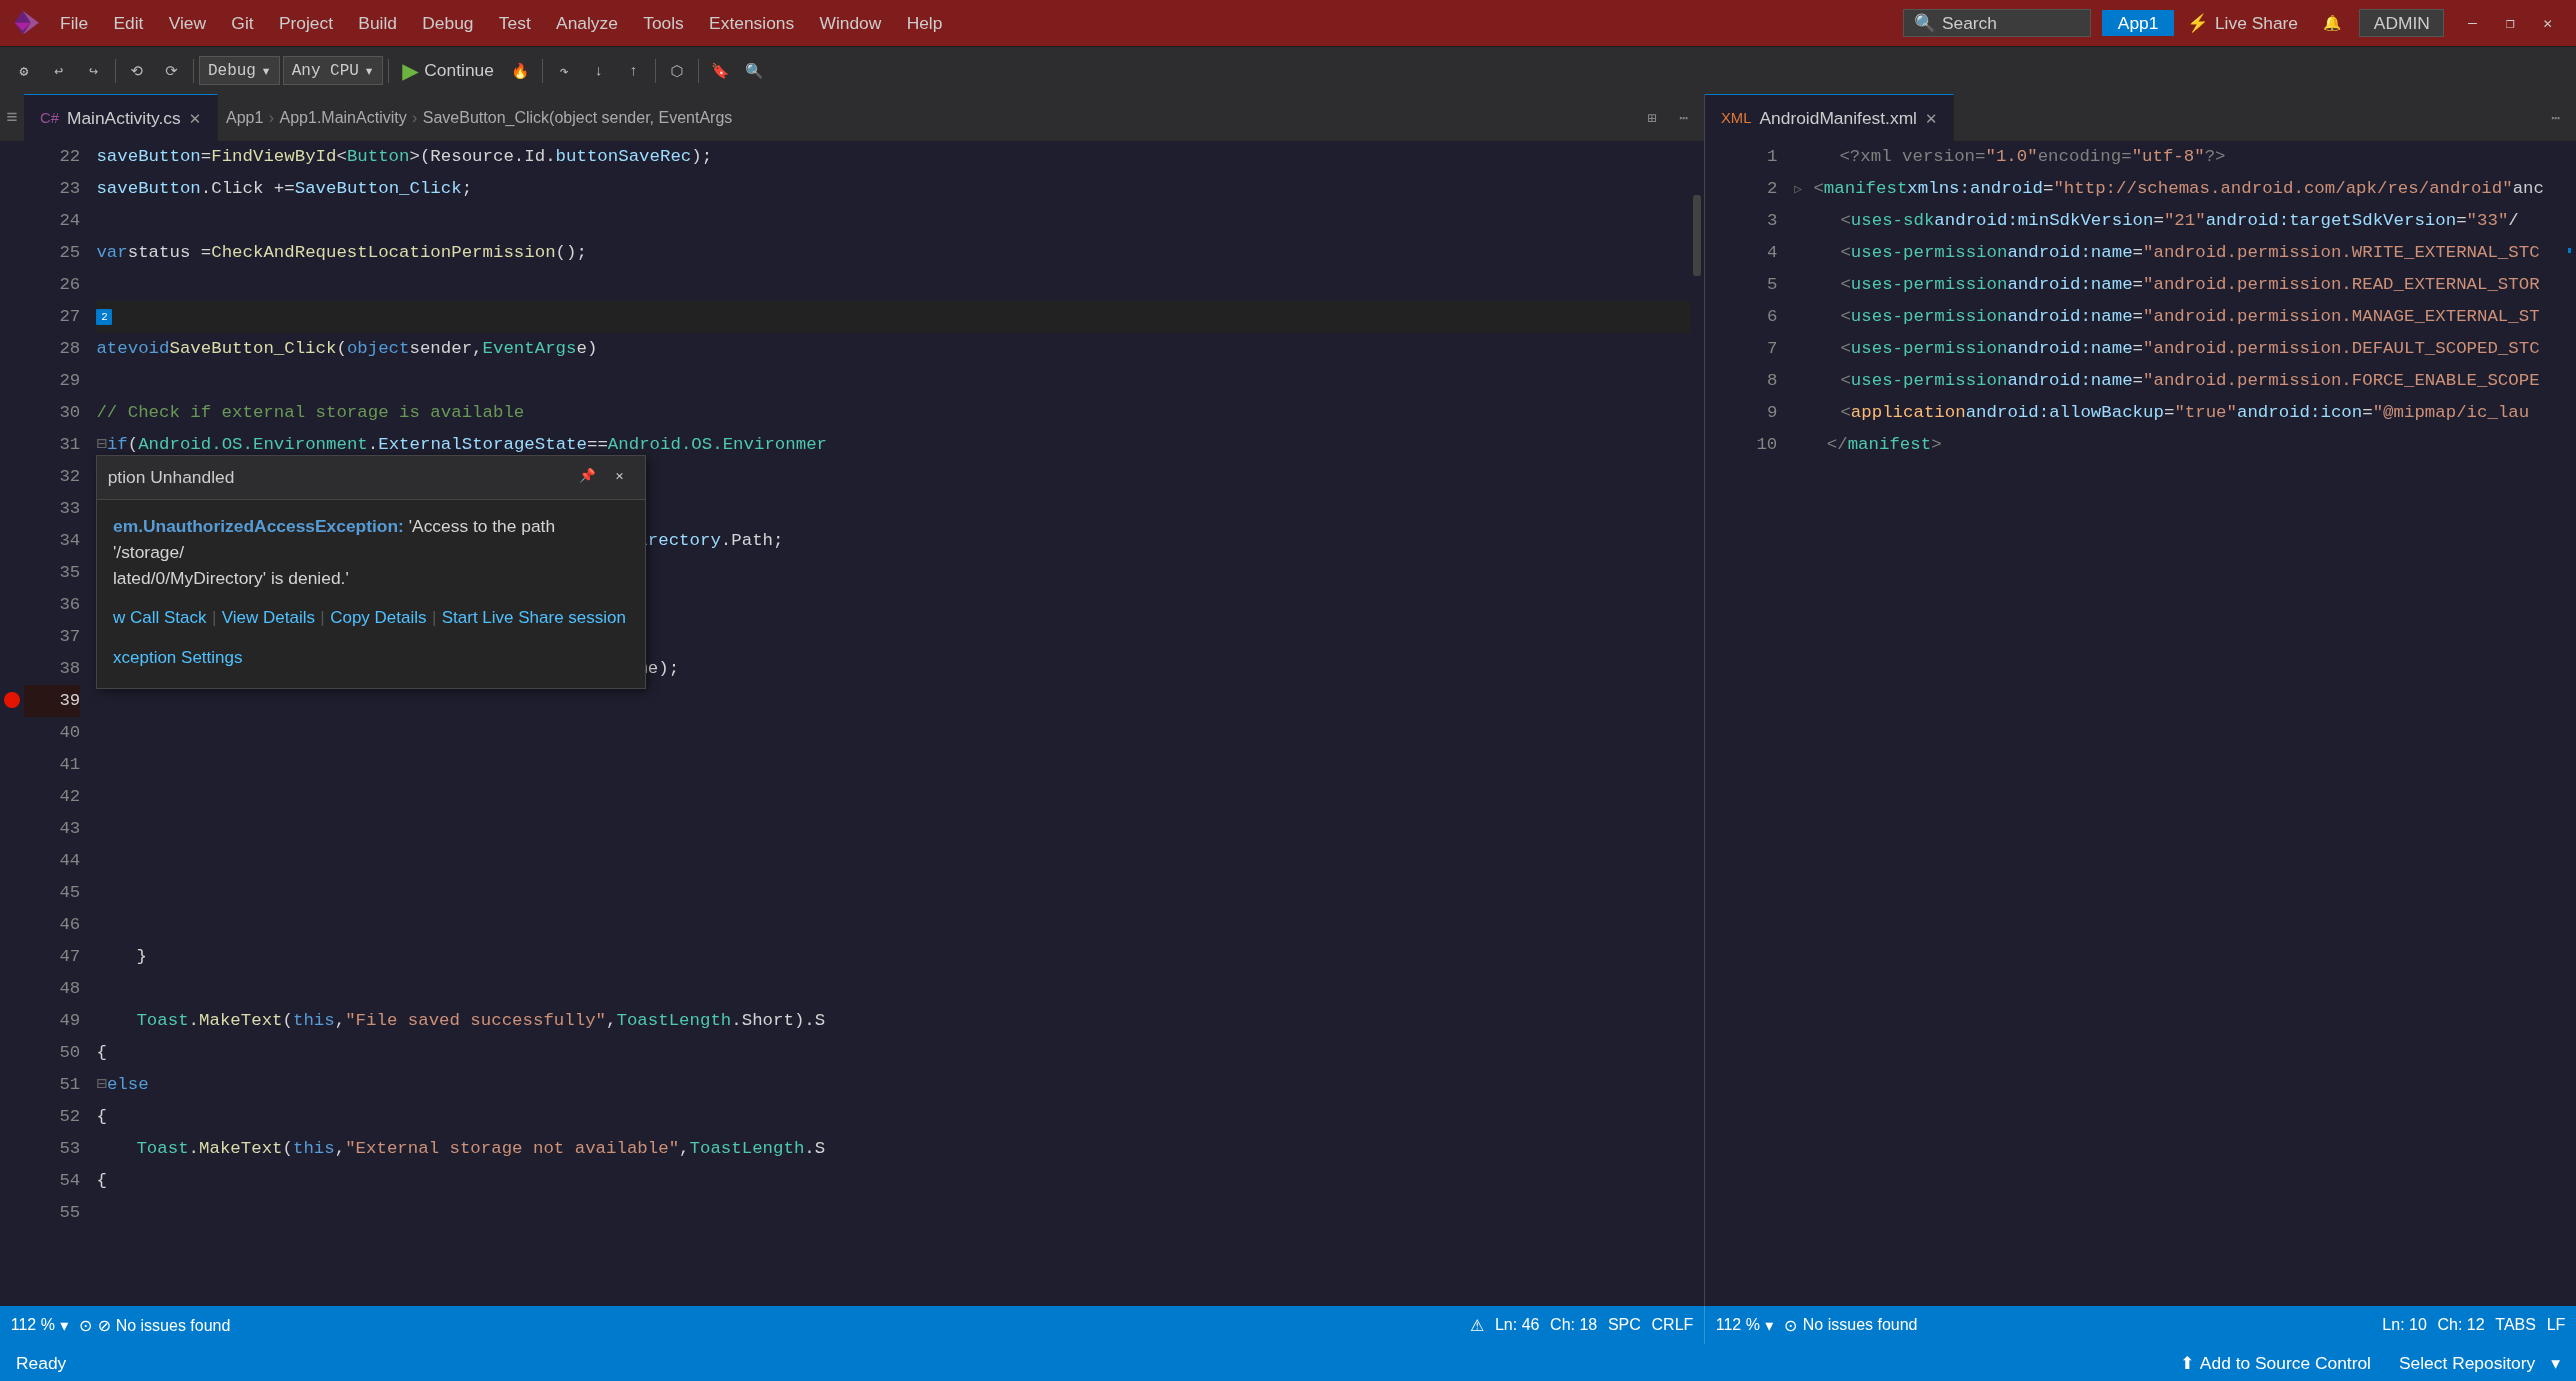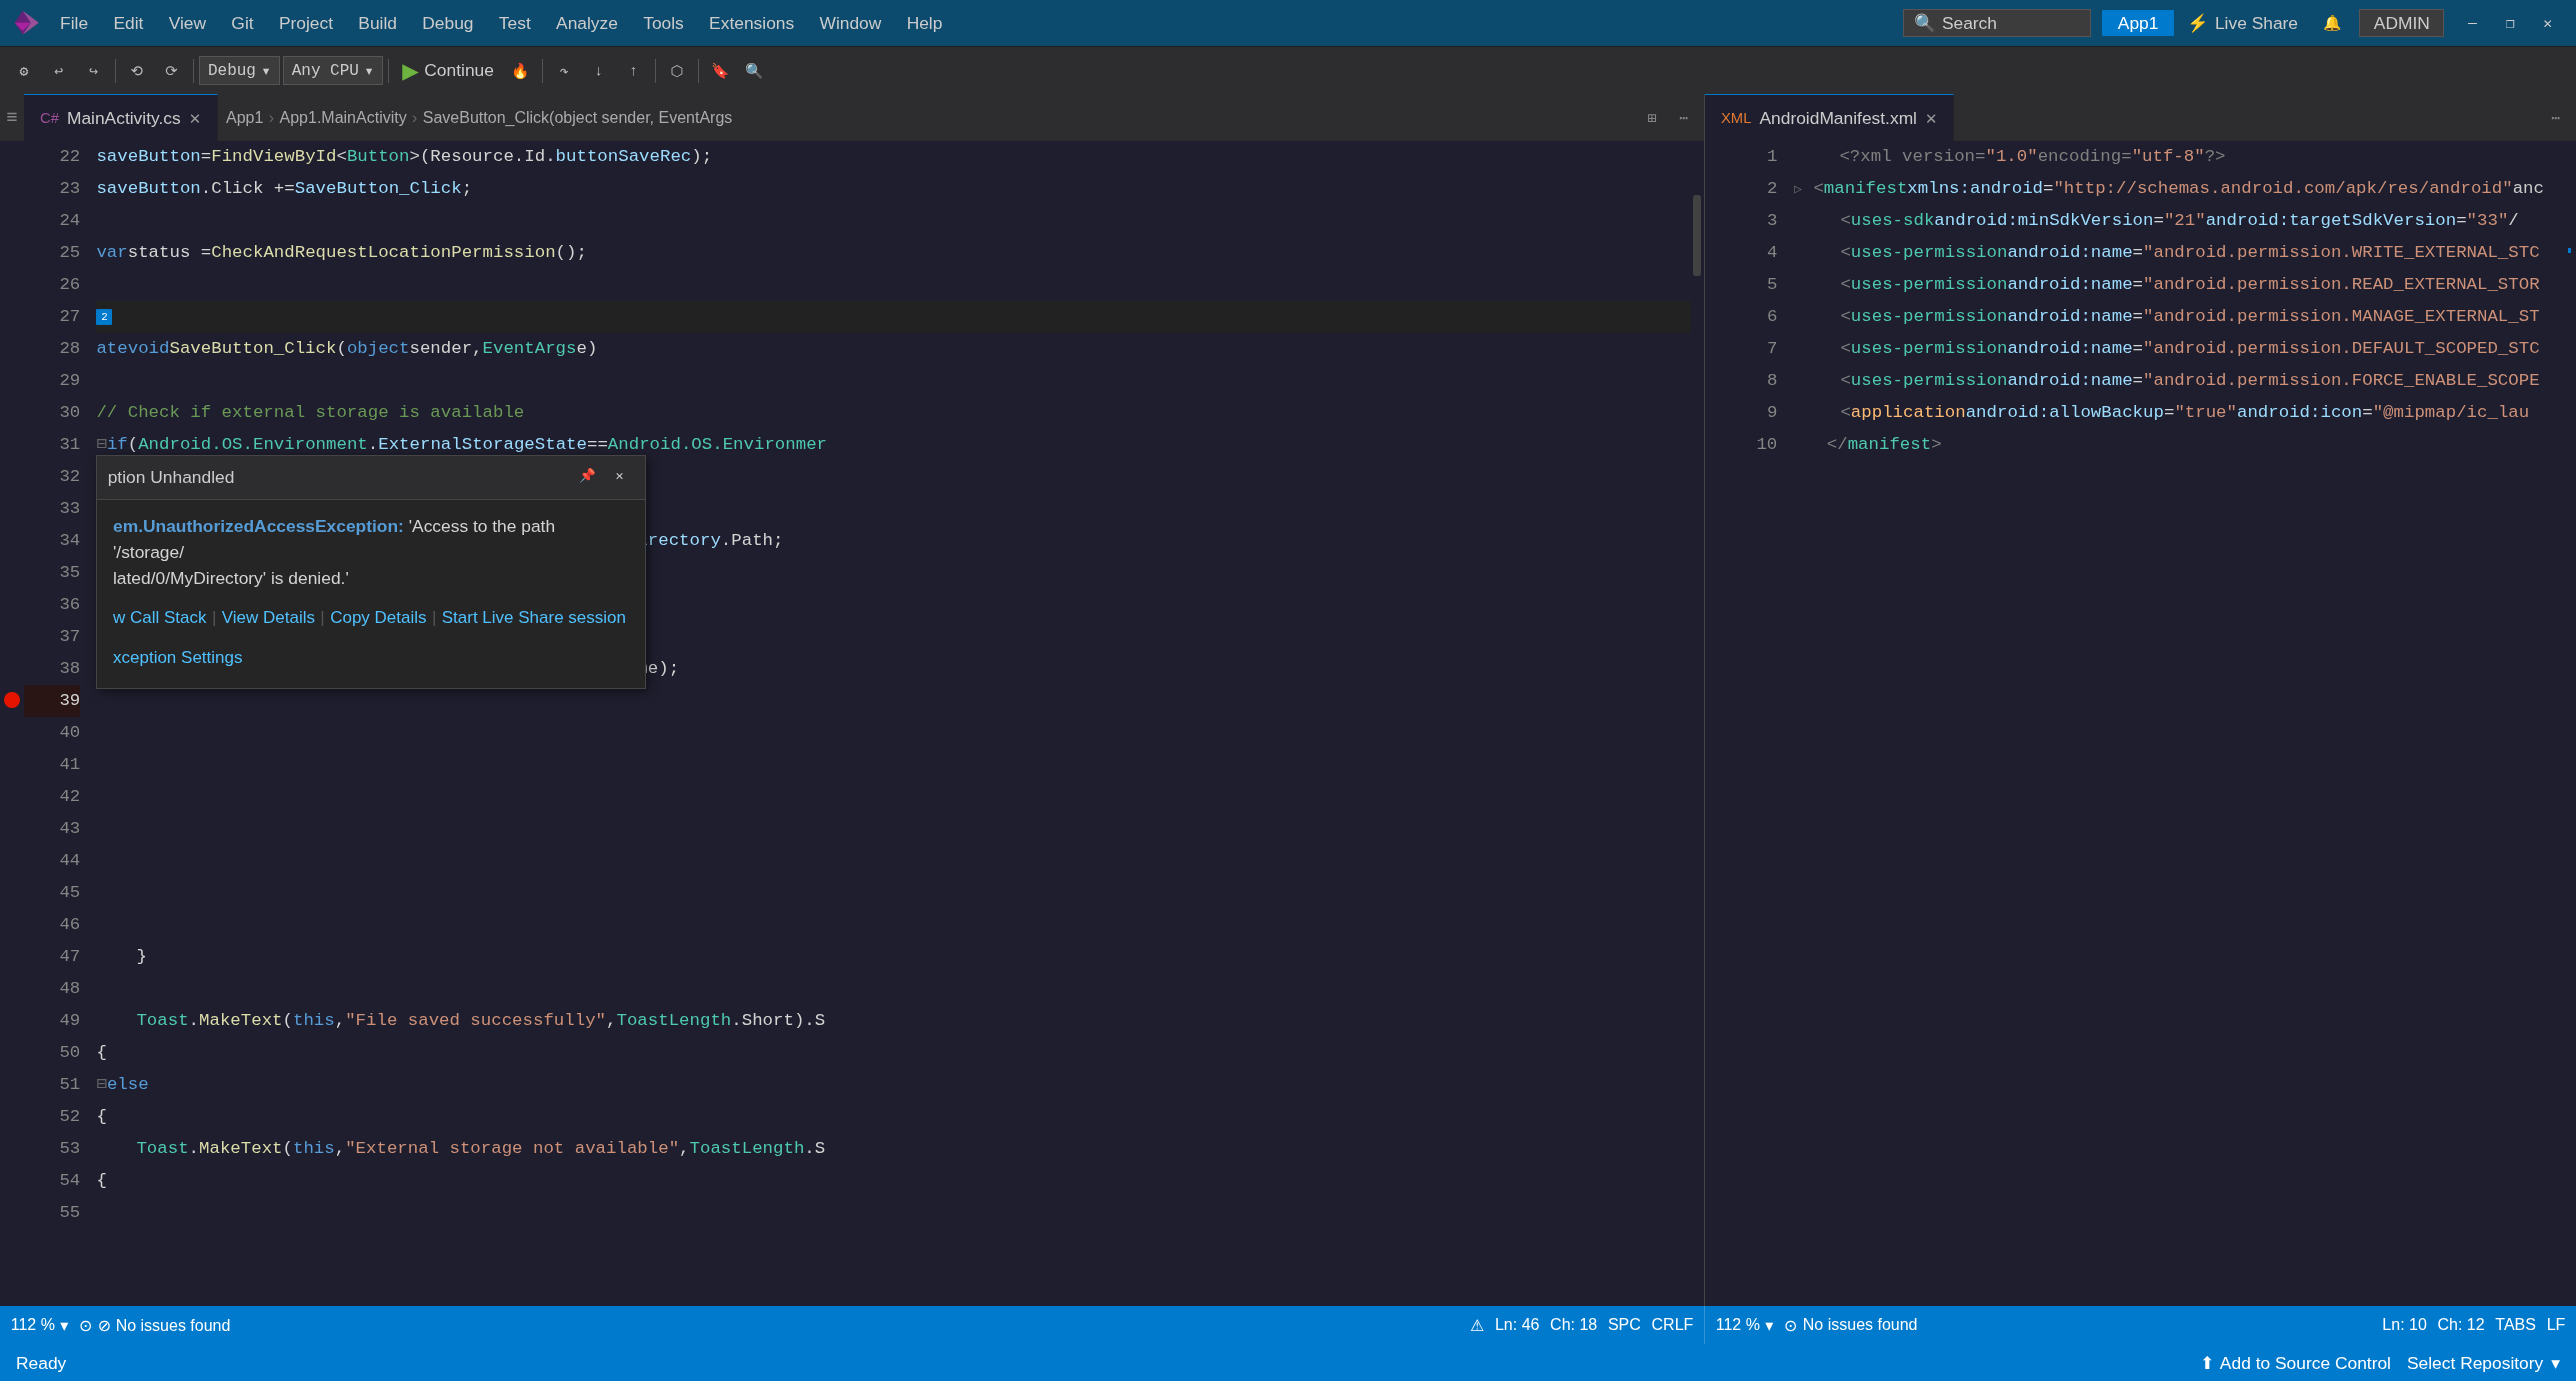--- a/index.html
+++ b/index.html
@@ -10,21 +10,21 @@
       width: 2576px;
       height: 1382px;
       overflow: hidden;
       font-size: 19px;
     }
 
     
     .title-bar {
       display: flex;
       align-items: center;
-      background: #0c4a6e;
+      background: #7f1d1d;
       height: 46px;
       padding: 0 10.7px;
       gap: 5.4px;
     }
     .title-bar-logo {
       width: 32px;
       height: 32px;
       display: flex;
       align-items: center;
       justify-content: center;
@@ -880,19 +880,19 @@
 
 <div style="display:flex; align-items:center; background:#007acc; height:38px; padding:0 16px; font-size:17.4px; font-family:'Segoe UI',sans-serif; color:white;">
   <div style="display:flex; align-items:center; gap:5.4px; cursor:pointer;">
     <span>Ready</span>
   </div>
   <div style="margin-left:auto; display:flex; align-items:center; gap:16px;">
     <div style="display:flex; align-items:center; gap:5.4px; cursor:pointer;">
       <span>⬆</span>
       <span>Add to Source Control</span>
     </div>
-    <div style="display:flex; align-items:center; gap:8px; cursor:pointer;">
+    <div style="display:flex; align-items:center; gap:16px; cursor:pointer;margin-left:12px;">
       <span>Select Repository</span>
       <span>▾</span>
     </div>
   </div>
 </div>
 
 
 </body></html>

